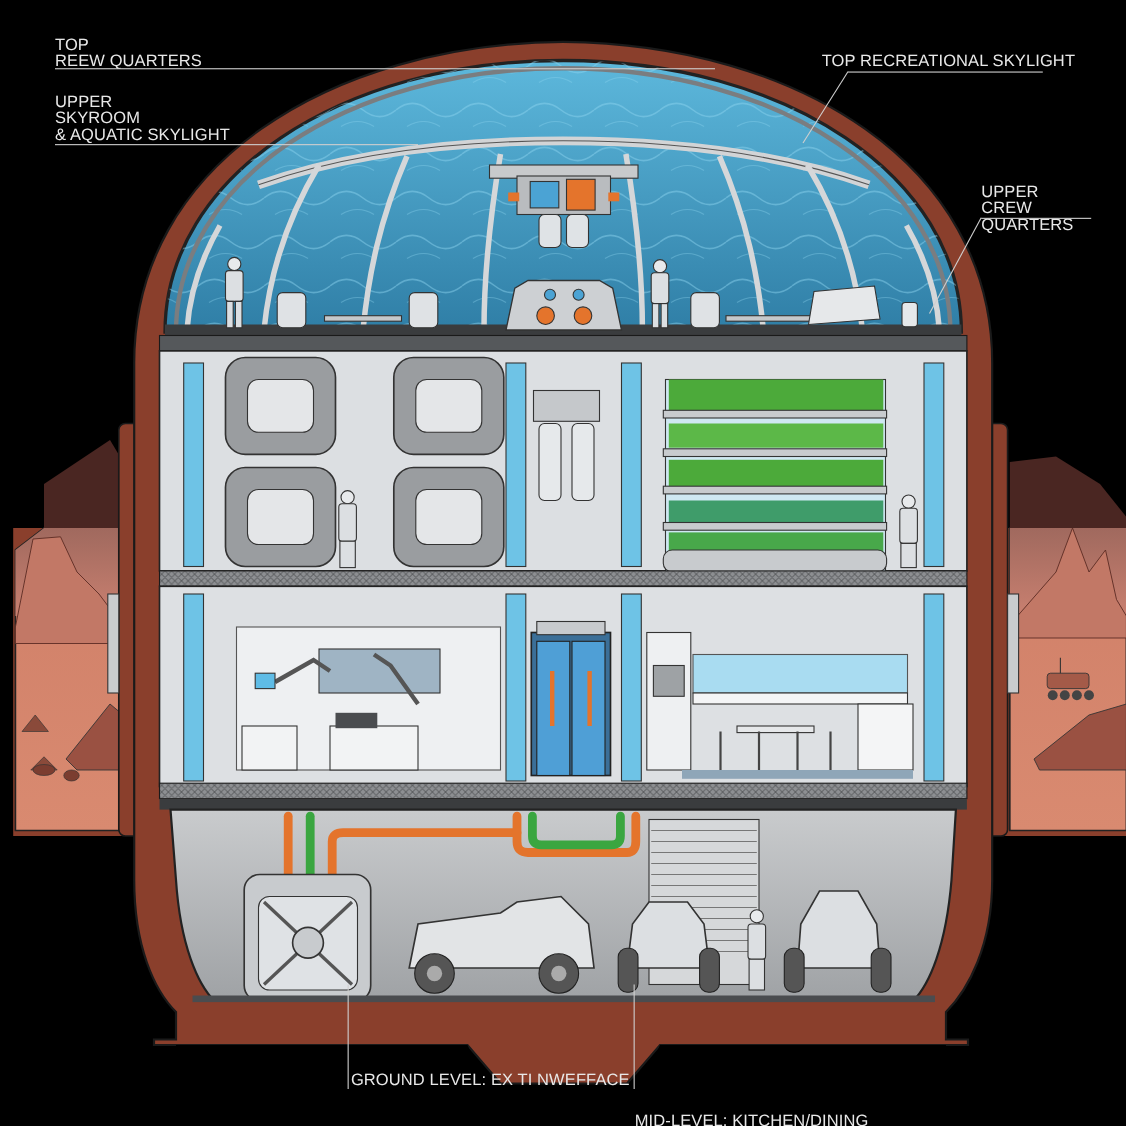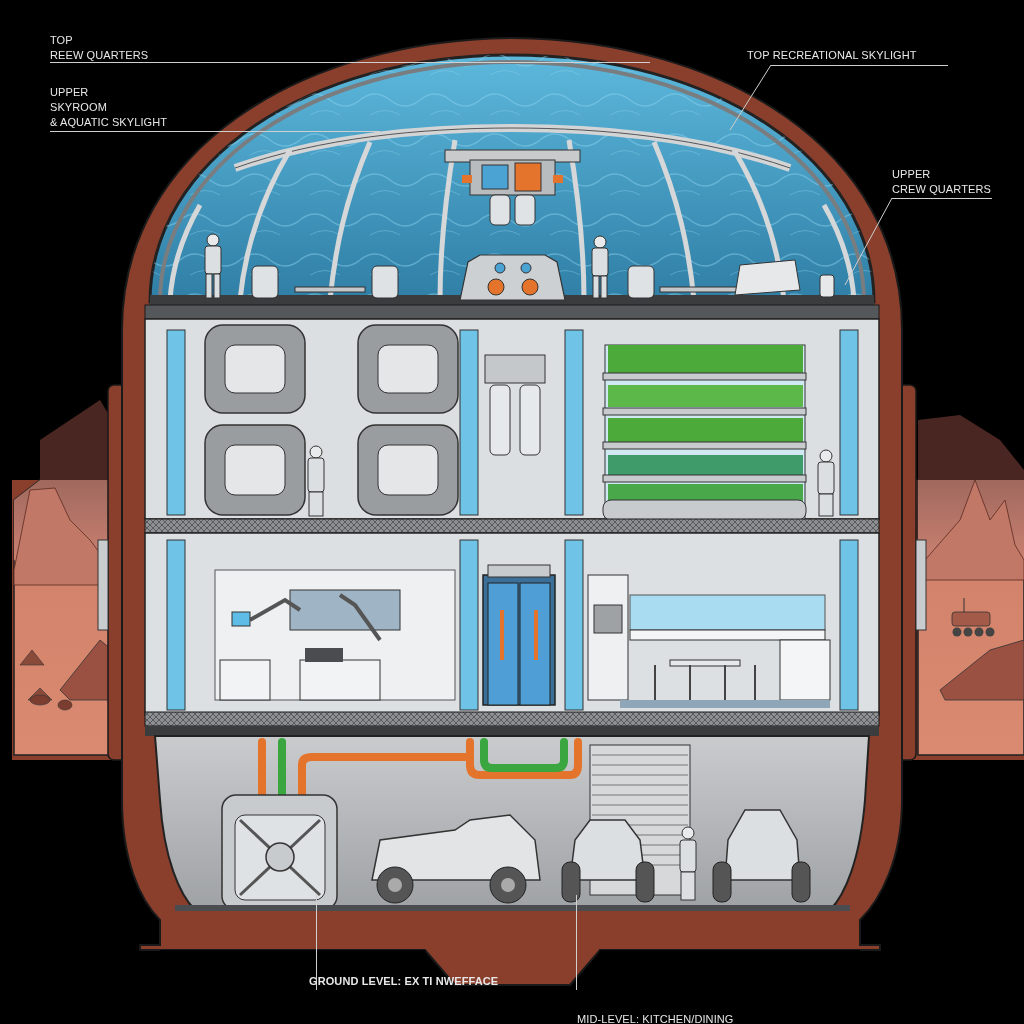--- a/index.html
+++ b/index.html
@@ -1,17 +1,17 @@
 <!DOCTYPE html>
 <html><head>
 <meta charset="utf-8">
 <style>
   html,body{margin:0;padding:0;background:#000;}
   body{width:1024px;height:1024px;position:relative;overflow:hidden;font-family:"Liberation Sans",sans-serif;}
-  .label{position:absolute;color:#e8e8e8;font-size:11px;line-height:15px;letter-spacing:0.1px;text-transform:uppercase;}
+  .label{position:absolute;color:#e8e8e8;font-size:15px;line-height:15px;letter-spacing:0.1px;text-transform:uppercase;}
   .leader{position:absolute;background:#cfcfcf;height:1px;}
   .vleader{position:absolute;background:#cfcfcf;width:1px;}
   svg{position:absolute;left:0;top:0;}
 </style>
 </head>
 <body>
 
 <svg width="1024" height="1024" viewBox="0 0 1024 1024">
   <defs>
     <linearGradient id="water" x1="0" y1="0" x2="0" y2="1">
@@ -321,20 +321,20 @@
   <line x1="892" y1="198" x2="845" y2="285" stroke="#cfcfcf" stroke-width="1"></line>
 </svg>
 
 <div class="label" style="left:892px;top:167px;">
   <div>UPPER</div>
   <div>CREW QUARTERS</div>
 </div>
 <div class="leader" style="left:892px;top:198px;width:100px;"></div>
 
 <div class="vleader" style="left:316px;top:895px;height:95px;"></div>
-<div class="label" style="left:309px;top:974px;font-weight:bold;">
+<div class="label" style="left:319px;top:974px;">
   <span>GROUND LEVEL: EX TI NWEFFACE</span>
 </div>
 
 <div class="vleader" style="left:576px;top:895px;height:95px;"></div>
 <div class="label" style="left:577px;top:1012px;">
   <span>MID-LEVEL: KITCHEN/DINING</span>
 </div>
 
 </body></html>

